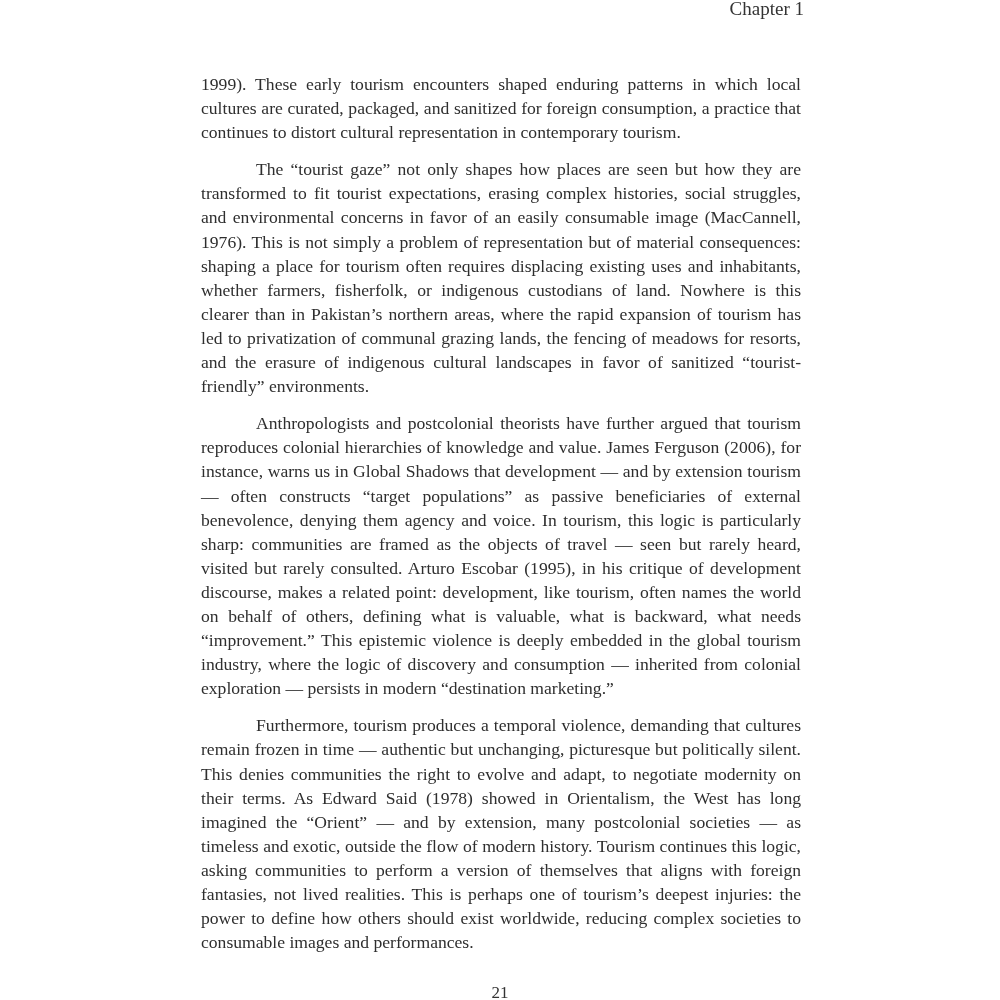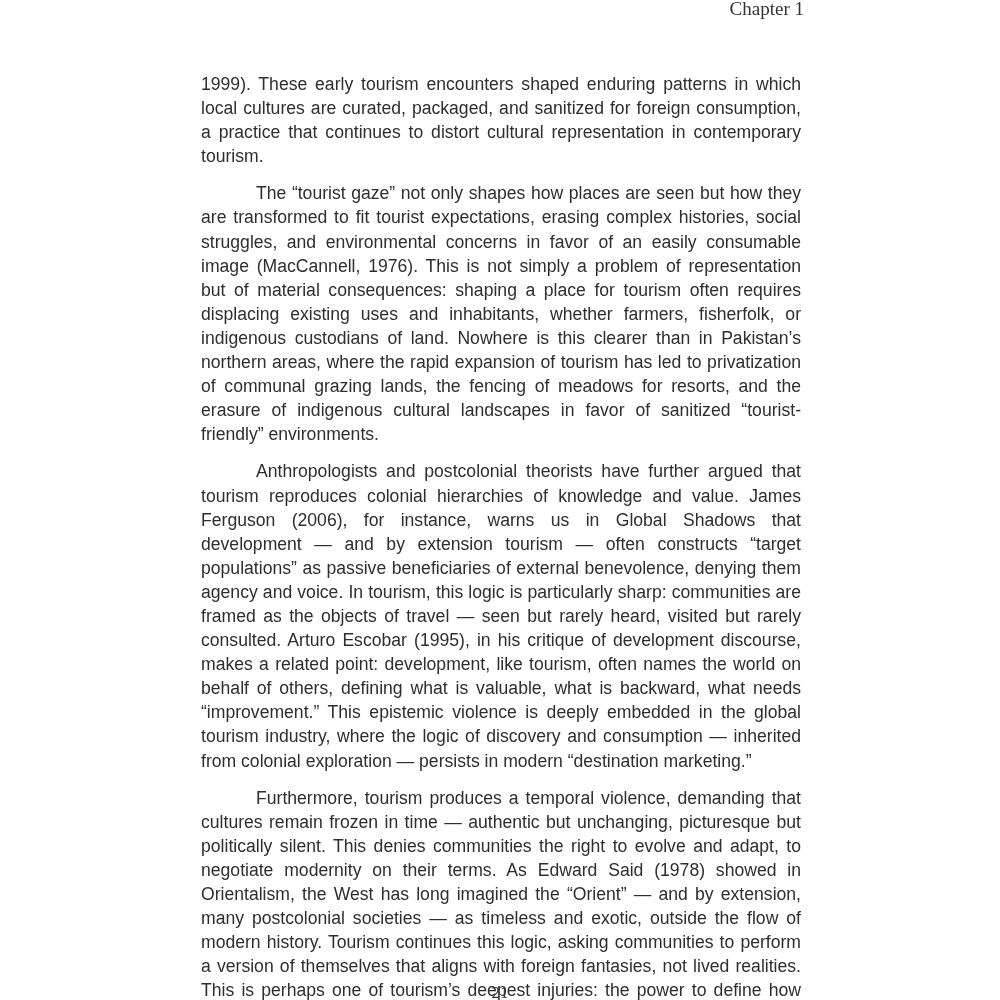--- a/index.html
+++ b/index.html
@@ -25,21 +25,21 @@
     letter-spacing: 0;
   }
   .text-block {
     position: absolute;
     left: 201px;
     top: 72px;
     width: 600px;
   }
   .para {
     margin: 0;
-    font-family: Liberation Sans, sans-serif;
+    font-family: Liberation Serif, serif;
     font-size: 17.6px;
     line-height: 24.1px;
     text-align: justify;
     color: #2e2e2e;
   }
   .para.continued { text-indent: 0; }
   .para.indent { text-indent: 55px; }
   .gap { height: 13px; }
   .folio {
     position: absolute;

